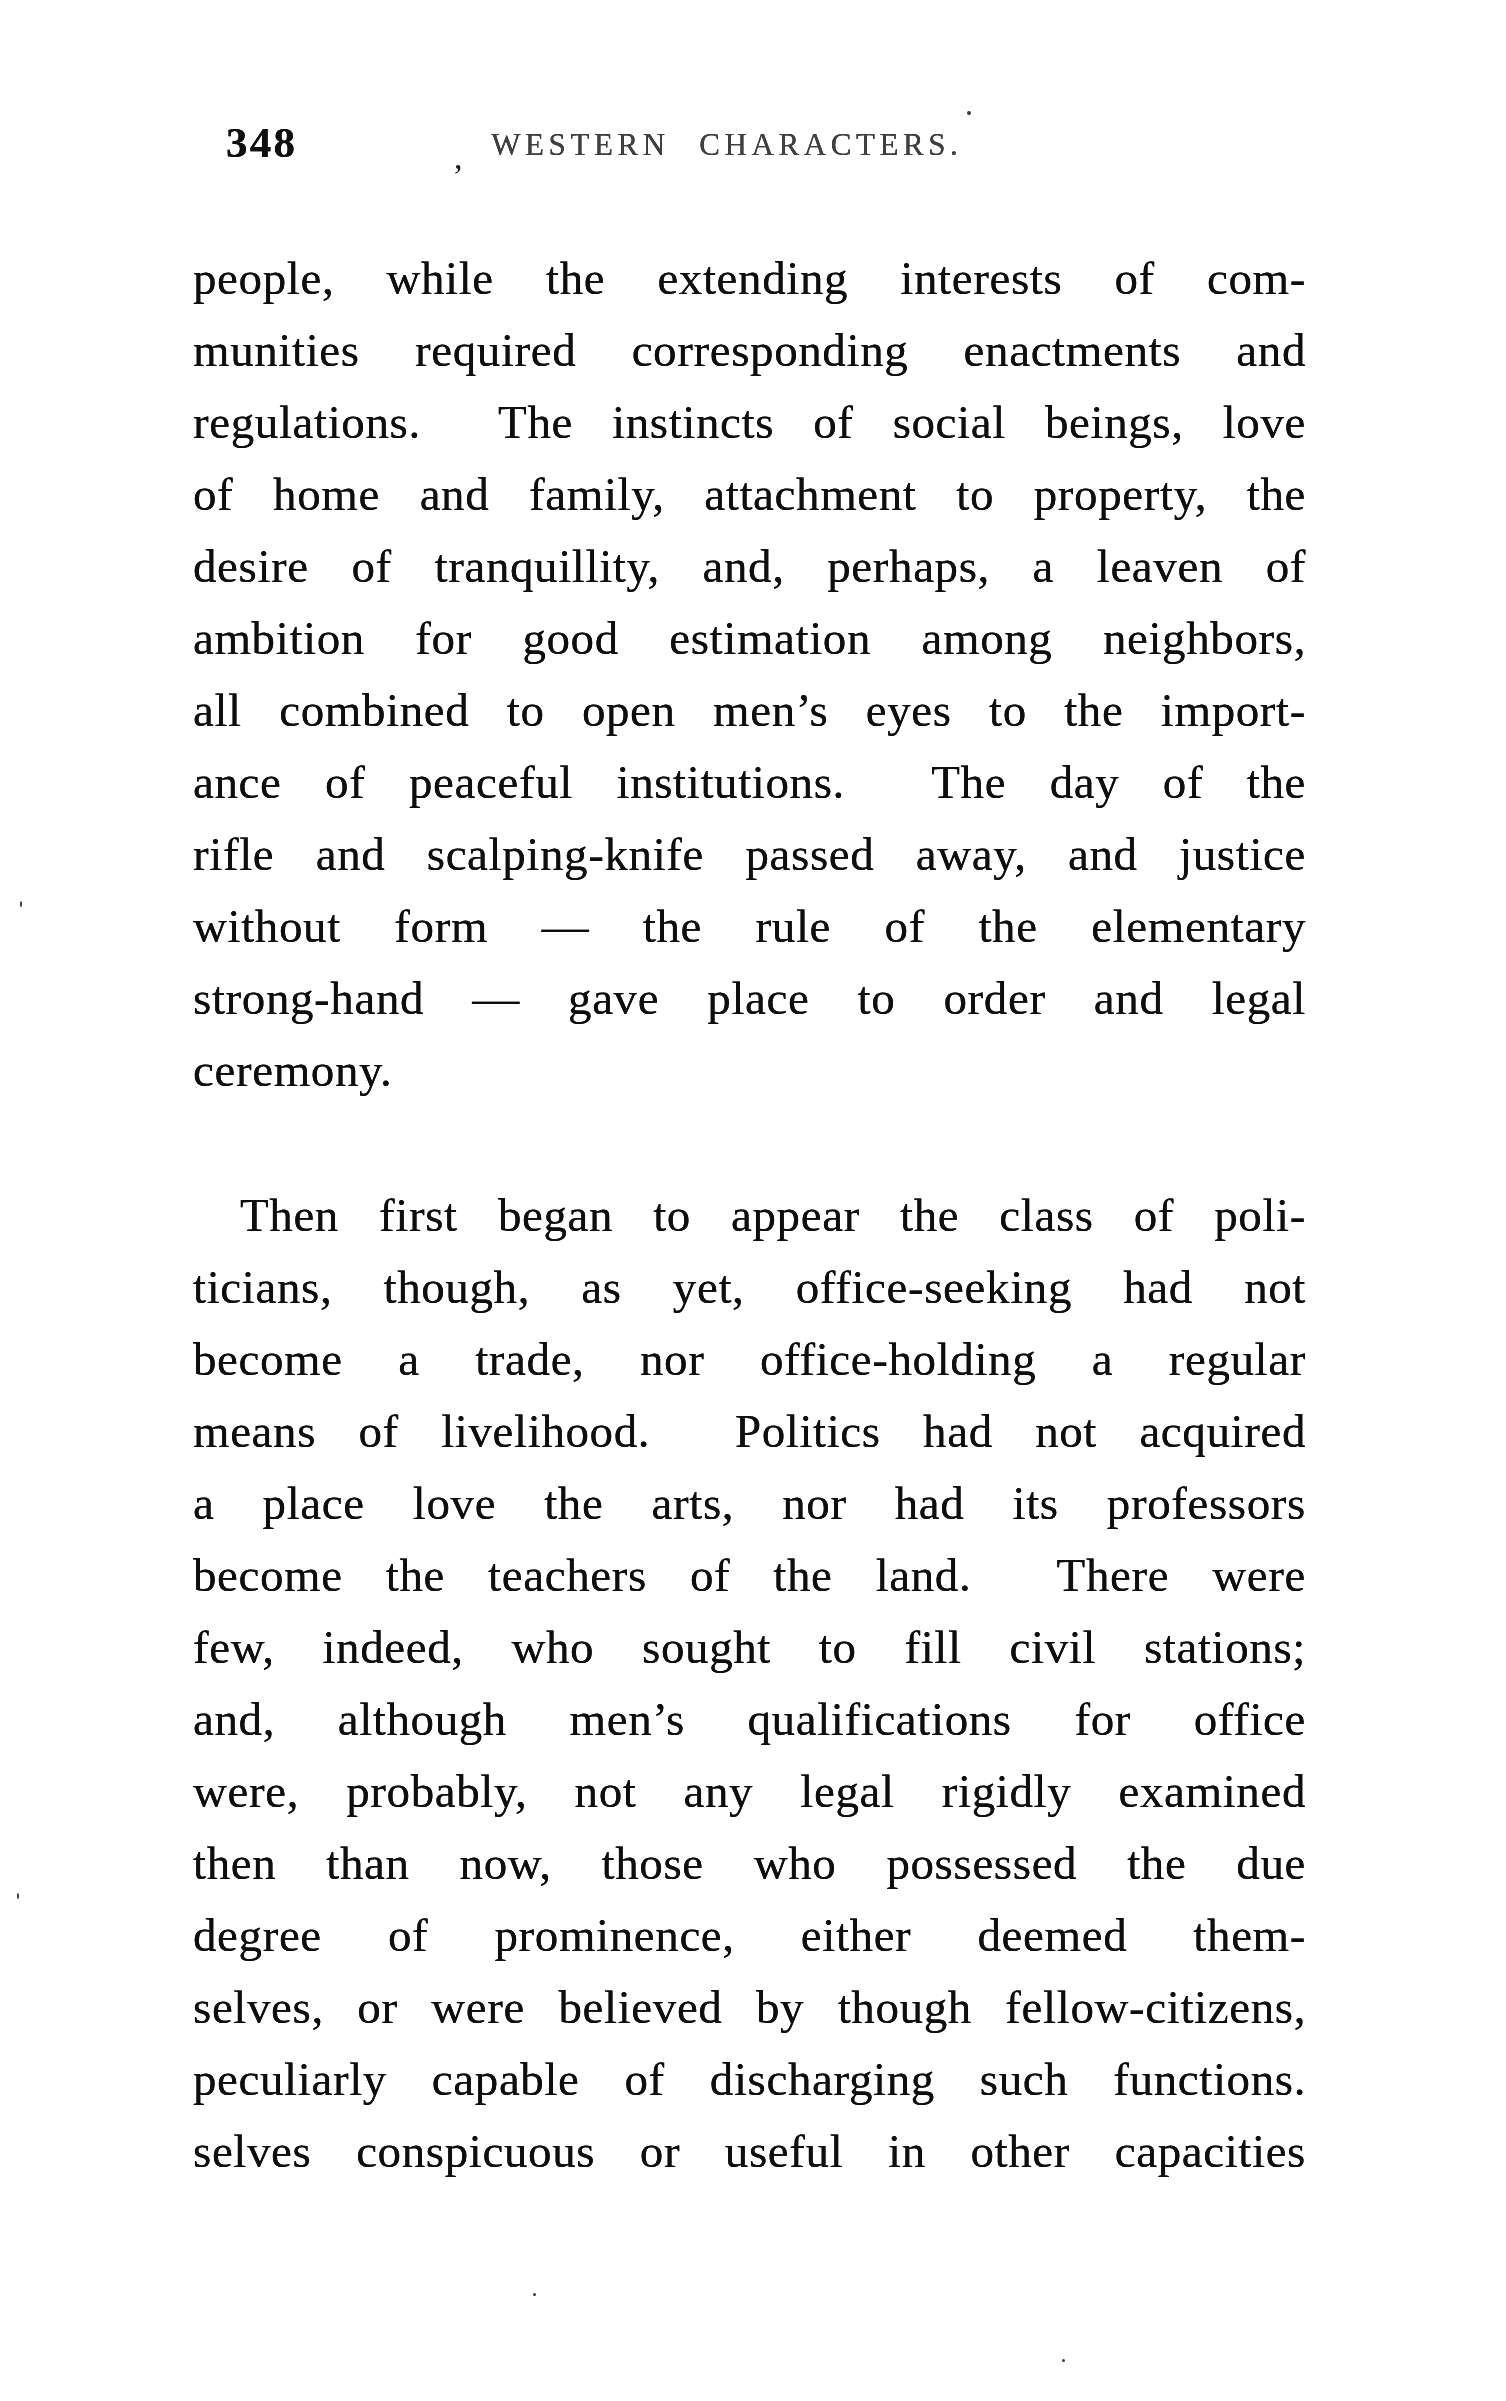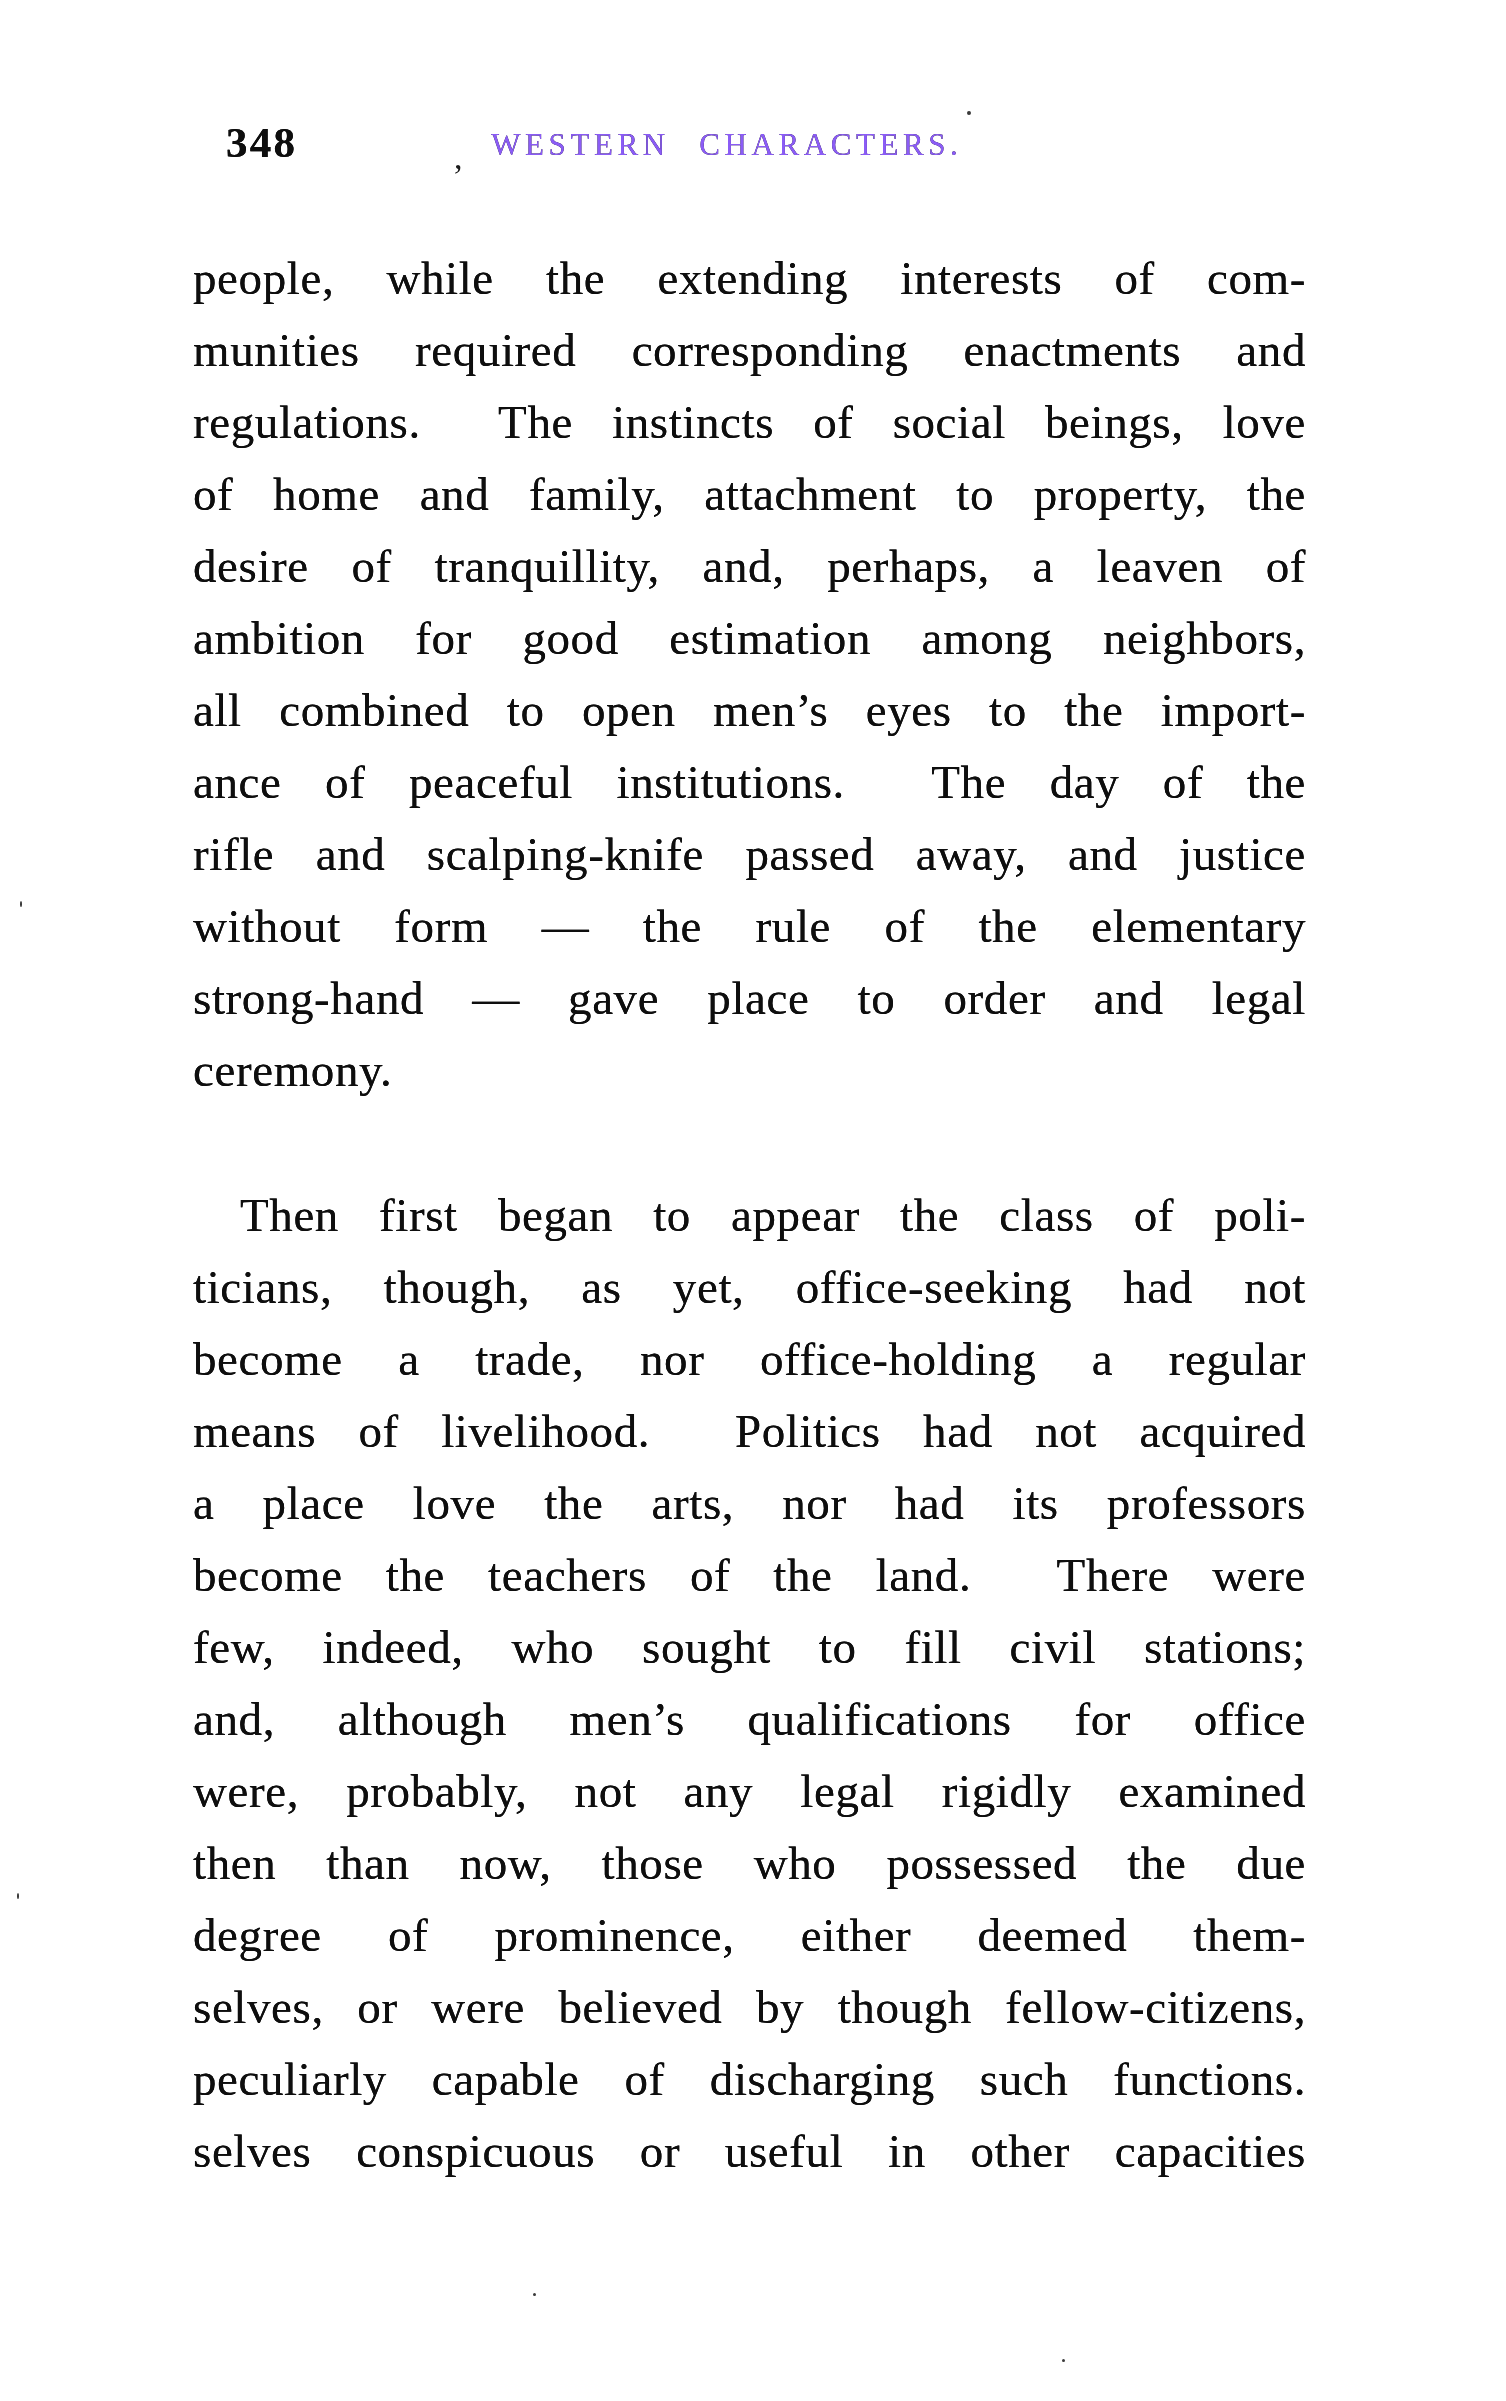--- a/index.html
+++ b/index.html
@@ -39,21 +39,21 @@
   }
   .running-head {
     position: absolute;
     left: 45%;
     top: 9px;
     transform: translateX(-50%);
     font-size: 31px;
     letter-spacing: 4.6px;
     word-spacing: 17px;
     white-space: nowrap;
-    color: #8b5cf6;
+    color: #404040;
     text-shadow: 0 0 0.5px #111;
   }
   
   .text-block {
     position: absolute;
     top: 242px;
     left: 193px;
     width: 1113px;
   }
   .paragraph { margin: 0; }

